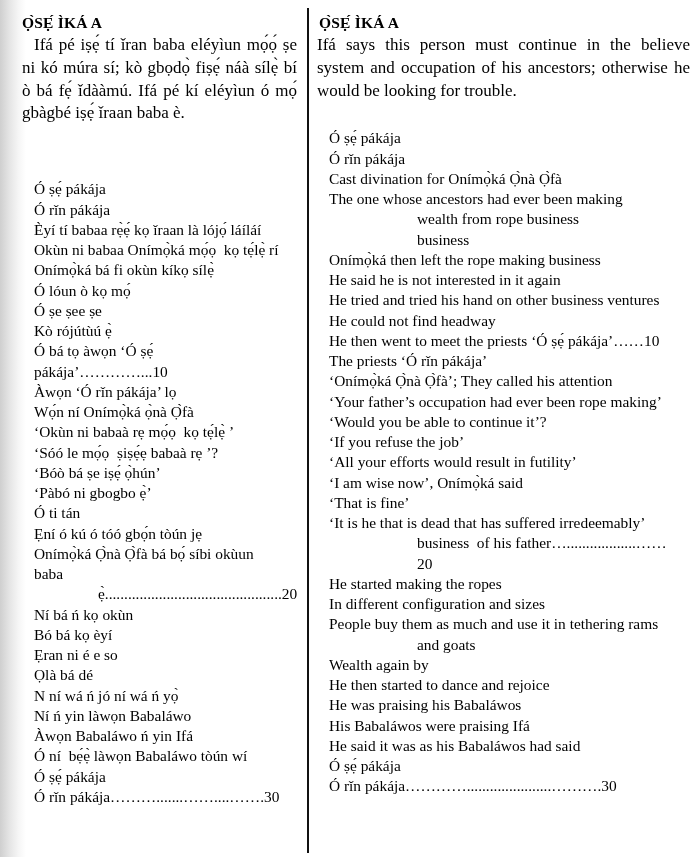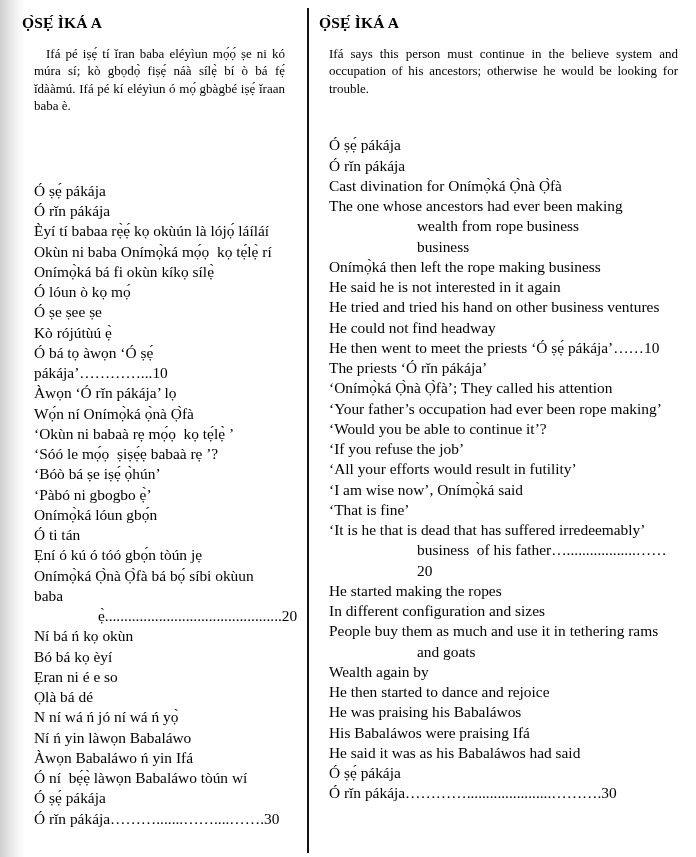--- a/index.html
+++ b/index.html
@@ -54,23 +54,23 @@
   .head {
     font-weight: bold;
     font-size: 15.5px;
     letter-spacing: 0.2px;
     margin: 0 0 1px 0;
     line-height: 1.22;
   }
   .head-right { margin-left: 2px; }
 
   .intro {
-    font-size: 13px;
+    font-size: 17px;
     line-height: 1.345;
-    margin: 12px;
+    margin: 0;
     text-align: justify;
     text-justify: inter-word;
   }
   .intro-left { text-indent: 12px; }
   .intro-right { text-indent: 0; }
 
   .verse {
     margin: 12px;
     padding: 0;
     list-style: none;
@@ -96,34 +96,33 @@
 
 <div class="page">
 
   <div class="col col-left">
     <div class="head">Ọ̀SẸ́ ÌKÁ  A</div>
     <p class="intro intro-left">Ifá pé iṣẹ́ tí ǐran baba eléyìun mọ́ọ́  ṣe ni kó múra sí; kò gbọdọ̀ fiṣẹ́ náà sílẹ̀ bí ò bá fẹ́ ǐdààmú. Ifá pé kí eléyìun ó mọ́ gbàgbé iṣẹ́ ǐraan baba è.</p>
     <div class="gap-block"></div>
     <ul class="verse" id="left-verse">
         <li>Ó ṣẹ́ pákája</li>
         <li>Ó rǐn pákája</li>
-        <li>Èyí tí babaa rẹ̀ẹ́ kọ okùún là lójọ́ láíláí</li>
-        <li>Okùn ni baba Onímọ̀ká mọ́ọ  kọ tẹ́lẹ̀ rí</li>
+        <li>Èyí tí babaa rẹ̀ẹ́ kọ ǐraan là lójọ́ láíláí</li>
+        <li>Okùn ni babaa Onímọ̀ká mọ́ọ  kọ tẹ́lẹ̀ rí</li>
         <li>Onímọ̀ká bá fi okùn kíkọ sílẹ̀</li>
         <li>Ó lóun ò kọ mọ́</li>
         <li>Ó ṣe ṣee ṣe</li>
         <li>Kò rójútùú ẹ̀</li>
         <li>Ó bá tọ àwọn ‘Ó ṣẹ́ pákája’…………...10</li>
         <li>Àwọn ‘Ó rǐn pákája’ lọ</li>
         <li>Wọ́n ní Onímọ̀ká ọ̀nà Ọ̀fà</li>
         <li>‘Okùn ni babaà rẹ mọ́ọ  kọ tẹ́lẹ̀ ’</li>
         <li>‘Sóó le mọ́ọ  ṣiṣẹ́ẹ babaà rẹ ’?</li>
         <li>‘Bóò bá ṣe iṣẹ́ ọ̀hún’</li>
         <li>‘Pàbó ni gbogbo ẹ̀’</li>
-        <li>Onímọ̀ká lóun gbọ́n</li>
         <li>Ó ti tán</li>
         <li>Ẹní ó kú ó tóó gbọ́n tòún jẹ</li>
         <li>Onímọ̀ká Ọ̀nà Ọ̀fà bá bọ́ síbi okùun baba</li>
         <li class="indent">ẹ̀..............................................20</li>
         <li>Ní bá ń kọ okùn</li>
         <li>Bó bá kọ èyí</li>
         <li>Ẹran ni é e so</li>
         <li>Ọlà bá dé</li>
         <li>N ní wá ń jó ní wá ń yọ̀</li>
         <li>Ní ń yin làwọn Babaláwo</li>

